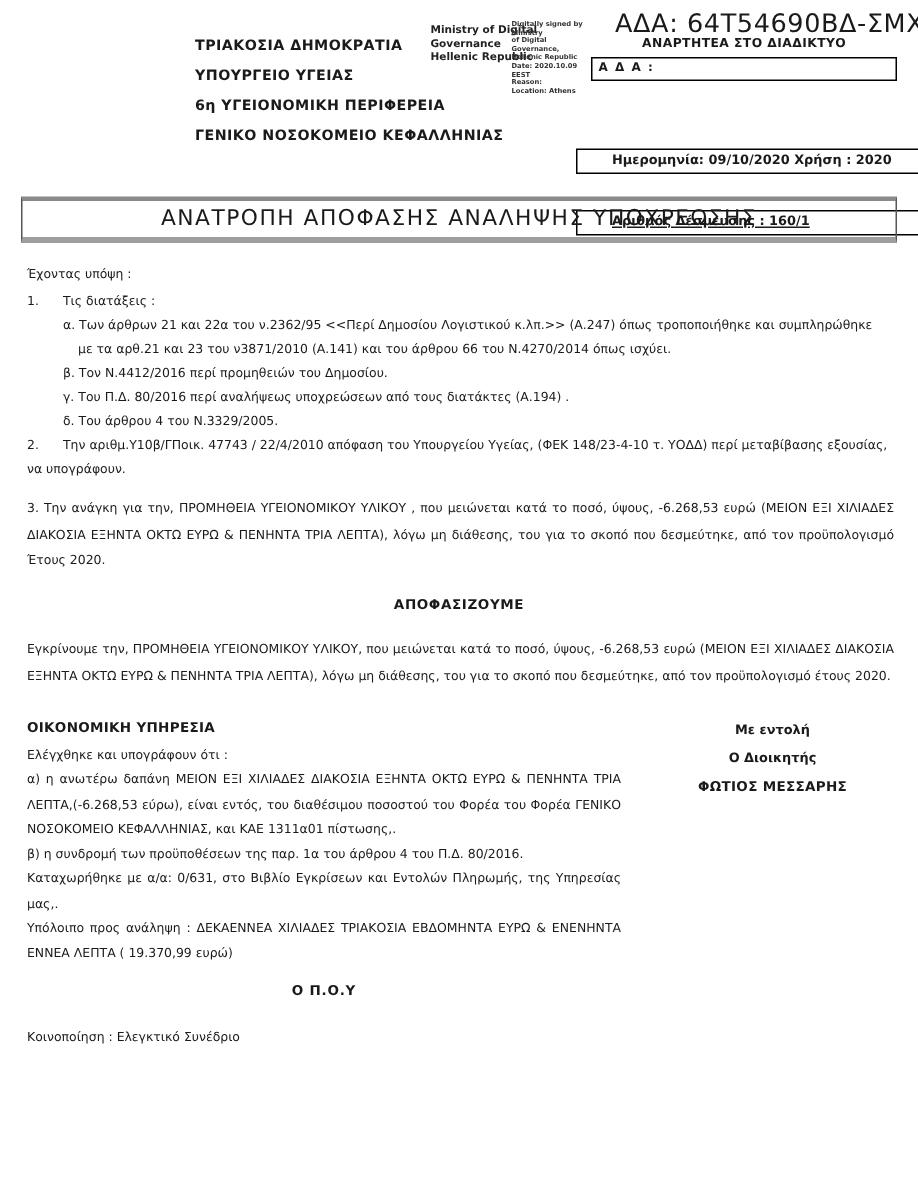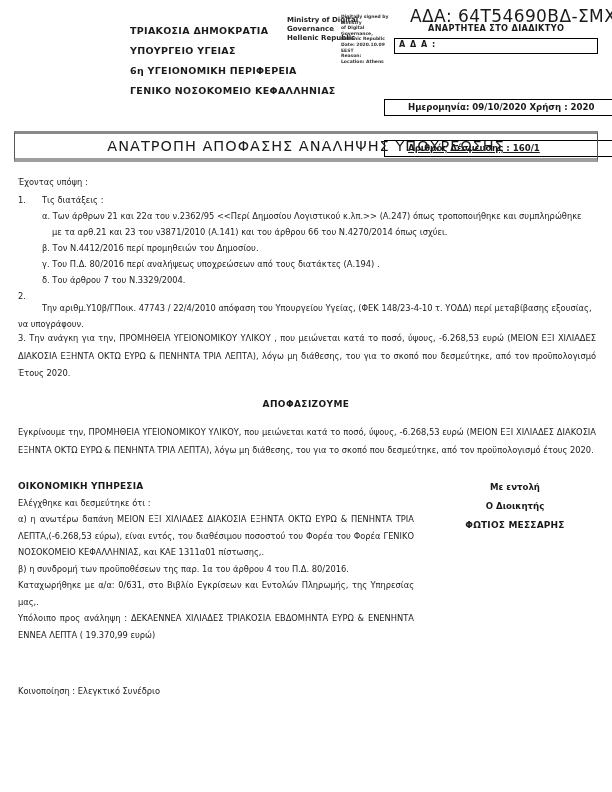--- a/index.html
+++ b/index.html
@@ -33,21 +33,21 @@
     font-size:14.5px;letter-spacing:1px;
     line-height:24px;white-space:nowrap;
   }
   
   .having{left:18px;top:177px;font-size:8.3px;}
   .list{left:18px;top:192px;width:580px;font-size:8.3px;line-height:16px;}
   .list .row{display:flex;}
   .list .num{width:24px;flex:0 0 24px;}
   .ind1{padding-left:24px;white-space:nowrap;}
   .ind2{padding-left:34px;white-space:nowrap;}
-  .nowrap{white-space:nowrap;margin-top:12px;}
+  .nowrap{white-space:nowrap;}
   .para3{left:18px;top:330px;width:578px;font-size:8.3px;line-height:17.5px;text-align:justify;}
   .decide-head{left:0;top:399px;width:612px;text-align:center;font-size:9px;font-weight:bold;letter-spacing:0.4px;}
   .decide-para{left:18px;top:424px;width:578px;font-size:8.3px;line-height:17.5px;text-align:justify;}
   
   .fin-block{left:18px;top:478px;width:396px;font-size:8.3px;line-height:16.5px;}
   .fin-heading{font-weight:bold;font-size:9px;letter-spacing:0.2px;}
   .fin-just{text-align:justify;}
   .poy{font-weight:bold;text-align:center;font-size:9px;margin-top:10px;letter-spacing:0.5px;}
   .sig-block{left:425px;top:478px;width:180px;text-align:center;font-weight:bold;font-size:8.6px;line-height:19px;}
   .sig-name{font-size:9px;letter-spacing:0.2px;}
@@ -98,40 +98,41 @@
 
   <div class="abs list">
     <div class="row">
       <span class="num">1.</span>
       <span>Τις διατάξεις :</span>
     </div>
     <div class="ind1">α. Των άρθρων 21 και 22α του ν.2362/95  &lt;&lt;Περί Δημοσίου Λογιστικού κ.λπ.&gt;&gt; (Α.247) όπως τροποποιήθηκε και συμπληρώθηκε</div>
     <div class="ind2">με τα αρθ.21 και 23 του ν3871/2010 (Α.141) και του άρθρου 66 του Ν.4270/2014 όπως ισχύει.</div>
     <div class="ind1">β. Τον Ν.4412/2016 περί προμηθειών του Δημοσίου.</div>
     <div class="ind1">γ. Του Π.Δ. 80/2016 περί αναλήψεως υποχρεώσεων από τους διατάκτες (Α.194) .</div>
-    <div class="ind1">δ. Του άρθρου 7 του Ν.3329/2004.</div>
+    <div class="ind1">δ. Του άρθρου 4 του Ν.3329/2005.</div>
     <div class="row">
       <span class="num">2.</span>
       <span class="nowrap">Την αριθμ.Υ10β/ΓΠοικ. 47743 / 22/4/2010 απόφαση  του Υπουργείου Υγείας, (ΦΕΚ 148/23-4-10 τ. ΥΟΔΔ) περί μεταβίβασης εξουσίας,</span>
     </div>
     <div>να υπογράφουν.</div>
   </div>
 
   <div class="abs para3">3. Την ανάγκη για την, ΠΡΟΜΗΘΕΙΑ ΥΓΕΙΟΝΟΜΙΚΟΥ ΥΛΙΚΟΥ , που μειώνεται κατά το ποσό, ύψους, -6.268,53 ευρώ (ΜΕΙΟΝ ΕΞΙ ΧΙΛΙΑΔΕΣ ΔΙΑΚΟΣΙΑ ΕΞΗΝΤΑ ΟΚΤΩ ΕΥΡΩ &amp; ΠΕΝΗΝΤΑ ΤΡΙΑ ΛΕΠΤΑ), λόγω μη διάθεσης, του για το σκοπό που δεσμεύτηκε, από τον προϋπολογισμό Έτους 2020.</div>
 
   <div class="abs decide-head">ΑΠΟΦΑΣΙΖΟΥΜΕ</div>
   <div class="abs decide-para">Εγκρίνουμε την, ΠΡΟΜΗΘΕΙΑ ΥΓΕΙΟΝΟΜΙΚΟΥ ΥΛΙΚΟΥ, που μειώνεται κατά το ποσό, ύψους, -6.268,53 ευρώ (ΜΕΙΟΝ ΕΞΙ ΧΙΛΙΑΔΕΣ ΔΙΑΚΟΣΙΑ ΕΞΗΝΤΑ ΟΚΤΩ ΕΥΡΩ &amp; ΠΕΝΗΝΤΑ ΤΡΙΑ ΛΕΠΤΑ), λόγω μη διάθεσης, του για το σκοπό που δεσμεύτηκε, από τον προϋπολογισμό έτους 2020.</div>
 
   <div class="abs fin-block">
     <div class="fin-heading">ΟΙΚΟΝΟΜΙΚΗ ΥΠΗΡΕΣΙΑ</div>
-    <div>Ελέγχθηκε και δεσμεύτηκε ότι :</div>
+    <div>Ελέγχθηκε και υπογράφουν ότι :</div>
     <div class="fin-just">α) η ανωτέρω δαπάνη ΜΕΙΟΝ ΕΞΙ ΧΙΛΙΑΔΕΣ ΔΙΑΚΟΣΙΑ ΕΞΗΝΤΑ ΟΚΤΩ ΕΥΡΩ &amp; ΠΕΝΗΝΤΑ ΤΡΙΑ ΛΕΠΤΑ,(-6.268,53 εύρω), είναι εντός, του διαθέσιμου ποσοστού του Φορέα  του Φορέα ΓΕΝΙΚΟ  ΝΟΣΟΚΟΜΕΙΟ ΚΕΦΑΛΛΗΝΙΑΣ, και ΚΑΕ 1311α01 πίστωσης,.</div>
     <div class="fin-just">β) η συνδρομή των προϋποθέσεων της παρ. 1α του άρθρου 4 του Π.Δ. 80/2016.</div>
     <div class="fin-just">Καταχωρήθηκε με α/α: 0/631, στο Βιβλίο Εγκρίσεων και Εντολών Πληρωμής, της Υπηρεσίας μας,.</div>
     <div class="fin-just">Υπόλοιπο προς ανάληψη : ΔΕΚΑΕΝΝΕΑ ΧΙΛΙΑΔΕΣ  ΤΡΙΑΚΟΣΙΑ ΕΒΔΟΜΗΝΤΑ ΕΥΡΩ &amp; ΕΝΕΝΗΝΤΑ ΕΝΝΕΑ ΛΕΠΤΑ ( 19.370,99 ευρώ)</div>
+    <div class="poy">Ο Π.Ο.Υ</div>
   </div>
 
   <div class="abs sig-block">
     <div>Με εντολή</div>
     <div>Ο Διοικητής</div>
     <div class="sig-name">ΦΩΤΙΟΣ ΜΕΣΣΑΡΗΣ</div>
   </div>
 
   <div class="abs footer-note">Κοινοποίηση : Ελεγκτικό Συνέδριο</div>
 

